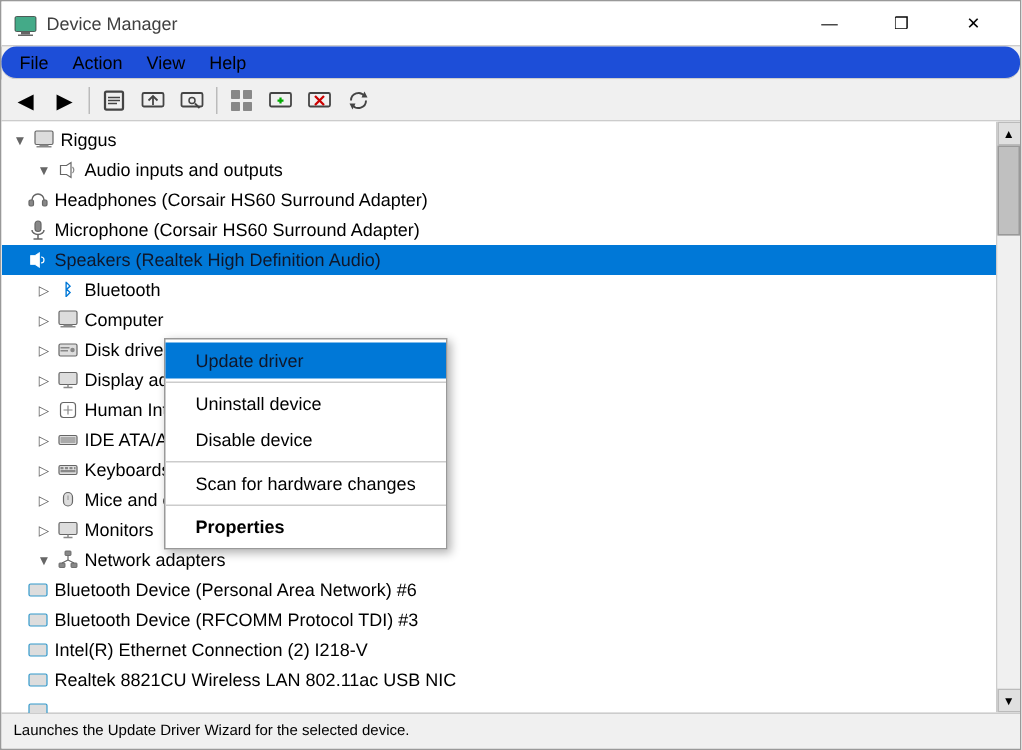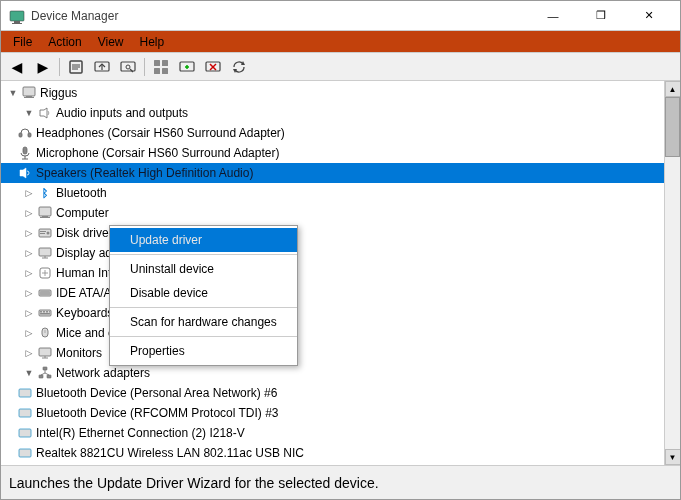--- a/index.html
+++ b/index.html
@@ -51,27 +51,28 @@
       display: flex;
       align-items: center;
       justify-content: center;
       cursor: pointer;
       font-size: 11px;
       color: #000;
       background: transparent;
       border: none;
     }
     .menu-bar {
-      background: #c2410c;
+      background: #1d4ed8;
       height: 22px;
       display: flex;
       align-items: center;
       padding: 0 4px;
       border-bottom: 1px solid #ccc;
       flex-shrink: 0;
+      border-radius: 10px;
     }
     .menu-item {
       padding: 2px 8px;
       cursor: pointer;
       font-size: 12px;
     }
     .toolbar {
       background: #f0f0f0;
       height: 28px;
       display: flex;
@@ -108,27 +109,27 @@
       flex: 1;
       overflow-y: auto;
       overflow-x: hidden;
       padding: 2px 0;
       position: relative;
     }
     .tree-panel::-webkit-scrollbar { width: 16px; }
     .tree-panel::-webkit-scrollbar-track { background: #f0f0f0; }
     .tree-panel::-webkit-scrollbar-thumb { background: #c0c0c0; border: 1px solid #999; }
     .status-bar {
-      height: 34px;
+      height: 24px;
       background: #f0f0f0;
       border-top: 1px solid #ccc;
       display: flex;
       align-items: center;
       padding: 4px 8px;
-      font-size: 14px;
+      font-size: 10px;
       flex-shrink: 0;
     }
     
     .tree-item {
       display: flex;
       align-items: center;
       height: 20px;
       cursor: pointer;
       padding-right: 4px;
       white-space: nowrap;
@@ -171,21 +172,21 @@
       box-shadow: 2px 2px 6px rgba(0,0,0,0.3);
       z-index: 100;
       min-width: 180px;
       padding: 2px 0;
     }
     .ctx-item {
       padding: 5px 20px;
       cursor: pointer;
       font-size: 12px;
     }
-    .ctx-item.active { background: #0078d7; color: #e5e5e5; }
+    .ctx-item.active { background: #0078d7; color: #0f172a; }
     .ctx-separator {
       height: 1px;
       background: #ccc;
       margin: 2px 0;
     }
   </style>
 </head>
 <body>
 
 <div class="window">
@@ -503,21 +504,21 @@
       </div>
 
       <div class="context-menu">
         <div class="ctx-item active">Update driver</div>
         <div class="ctx-separator"></div>
         <div class="ctx-item">Uninstall device</div>
         <div class="ctx-item">Disable device</div>
         <div class="ctx-separator"></div>
         <div class="ctx-item">Scan for hardware changes</div>
         <div class="ctx-separator"></div>
-        <div class="ctx-item" style="font-weight:normal;">Properties</div>
+        <div class="ctx-item" style="font-weight:bold;">Properties</div>
       </div>
 
     </div>
 
     <div style="width:16px; background:#f0f0f0; border-left:1px solid #ccc; display:flex; flex-direction:column; align-items:center;">
       <div style="width:16px; height:16px; background:#e0e0e0; border:1px solid #bbb; display:flex; align-items:center; justify-content:center; font-size:8px; cursor:pointer;">▲</div>
       <div style="flex:1; background:#f0f0f0; width:100%; position:relative;">
         <div style="position:absolute; top:0; left:0; right:0; height:60px; background:#c0c0c0; border:1px solid #999;"></div>
       </div>
       <div style="width:16px; height:16px; background:#e0e0e0; border:1px solid #bbb; display:flex; align-items:center; justify-content:center; font-size:8px; cursor:pointer;">▼</div>

